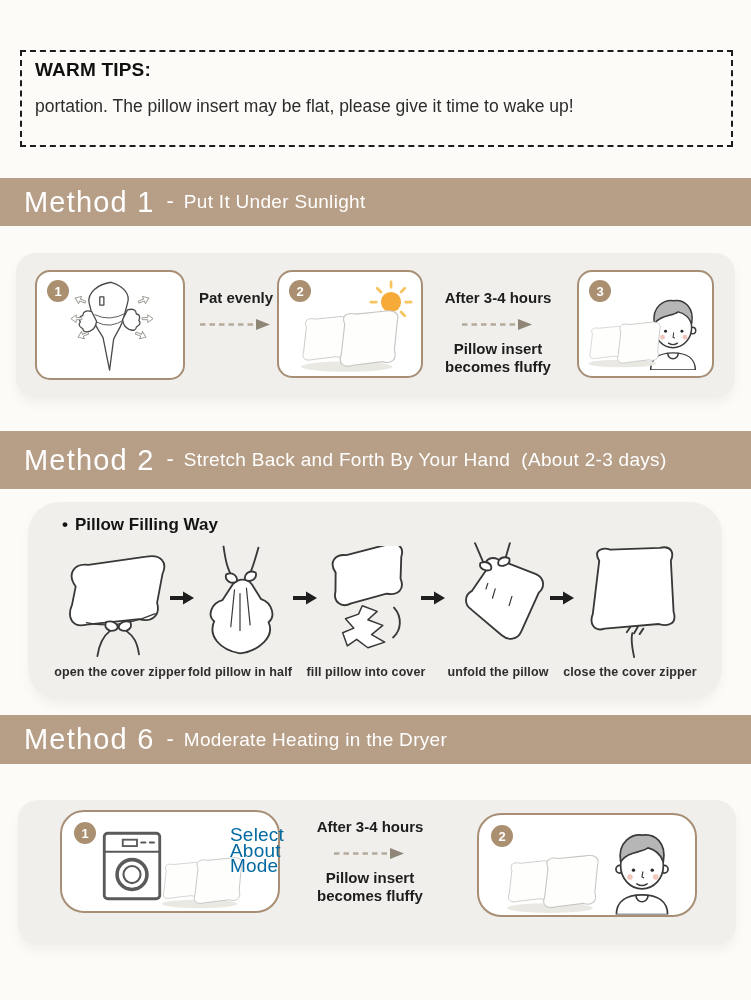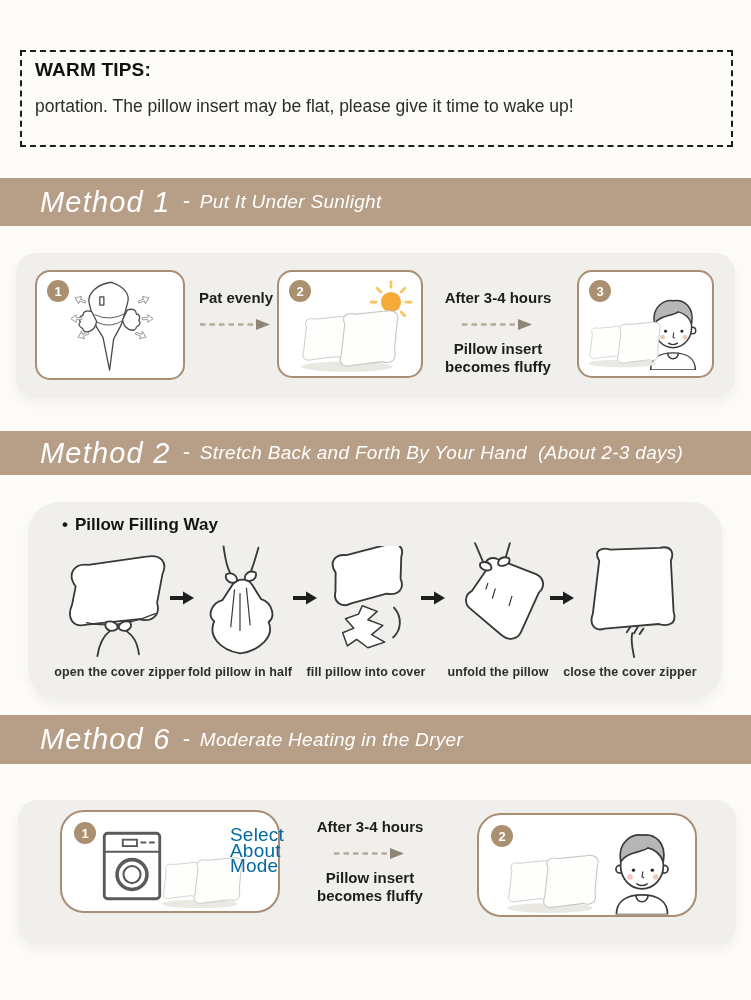--- a/index.html
+++ b/index.html
@@ -13,21 +13,21 @@
   .tips{
     position:absolute;left:20px;top:50px;width:713px;height:97px;
     border:2px dashed #1c1c1c;box-sizing:border-box;padding:7px 13px;
     background:#fcfbf7;
   }
   .tips-title{font-size:19px;font-weight:bold;letter-spacing:.2px;color:#101010;margin-bottom:12px}
   .tips-line{font-size:17.5px;line-height:26px;color:#2c2c2c}
   
   .banner{
     position:absolute;left:0;width:751px;background:#b79e86;color:#fff;
-    display:flex;align-items:center;padding-left:40px;box-sizing:border-box;font-style:italic;
+    display:flex;align-items:center;padding-left:24px;box-sizing:border-box;
   }
   .banner-big{font-size:29px;letter-spacing:1.2px}
   .banner-dash{font-size:22px;margin:0 10px 2px 12px}
   .banner-sub{font-size:19px;letter-spacing:.3px;white-space:pre}
   
   .panel{position:absolute;background:#f0efeb;border-radius:20px;box-shadow:0 6px 10px rgba(90,80,70,.06)}
   #panel1{left:16px;top:253px;width:719px;height:145px}
   #panel2{left:28px;top:502px;width:694px;height:198px;border-radius:32px}
   #panel3{left:18px;top:800px;width:718px;height:145px}
   
@@ -205,21 +205,21 @@
     <span class="badge">3</span>
     <svg class="abs" style="left:53px;top:16px" width="82" height="88" viewBox="0 0 110 102">
         <use href="#p-man"></use>
       </svg>
     <svg class="abs" style="left:4px;top:40px" width="82" height="62" viewBox="0 0 150 95" stroke="#c5c5c2" stroke-width="1.6">
         <use href="#p-pillow-pair"></use>
       </svg>
   </div>
 </div>
 
-<div class="banner" style="top:431px;height:44px">
+<div class="banner" style="top:431px;height:58px">
   <span class="banner-big">Method 2</span>
   <span class="banner-dash">-</span>
   <span class="banner-sub">Stretch Back and Forth By Your Hand  (About 2-3 days)</span>
 </div>
 
 <div class="panel" id="panel2">
   <div class="m2title">
     <span class="m2bullet">•</span><span>Pillow Filling Way</span>
   </div>
 

